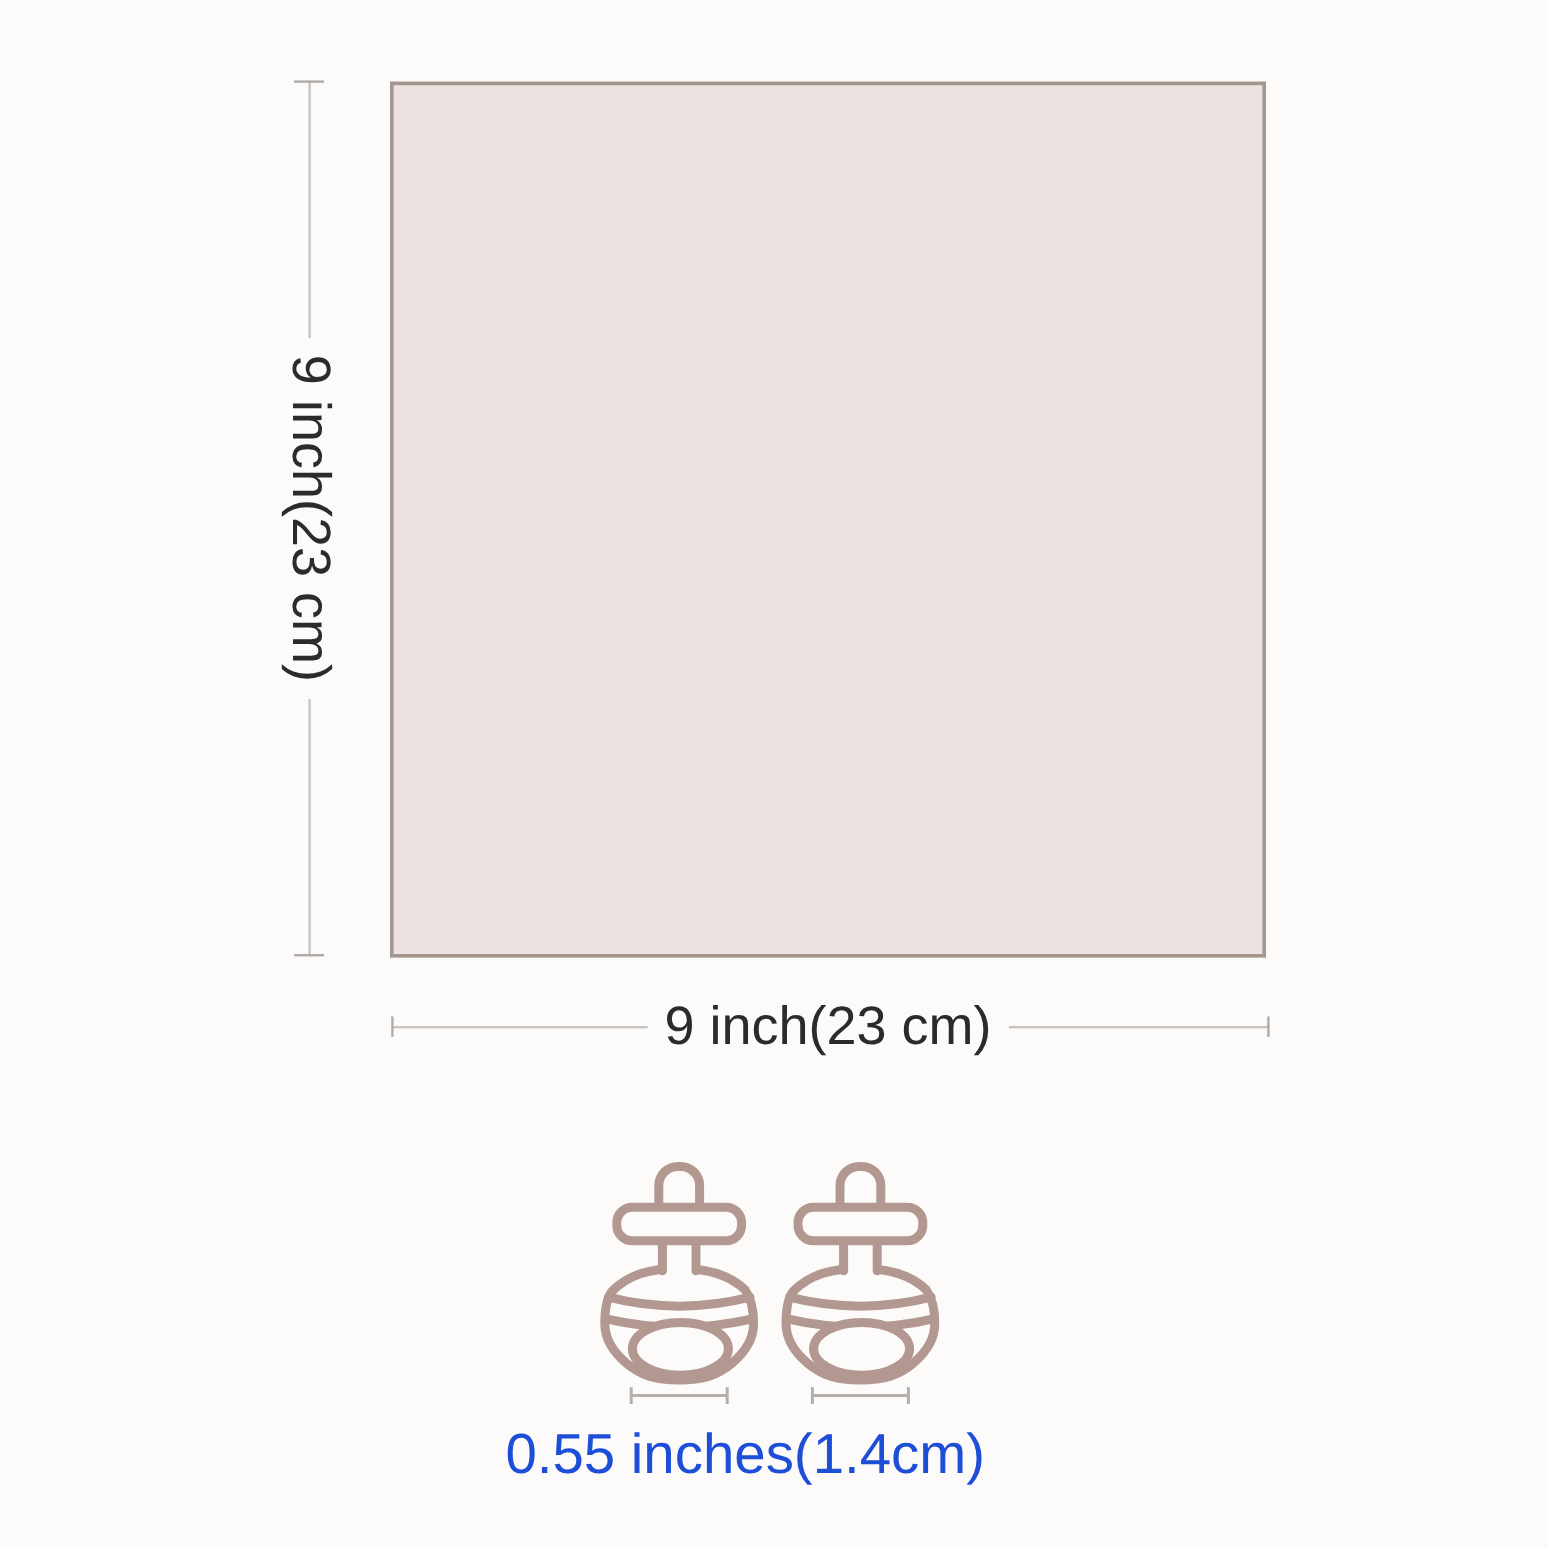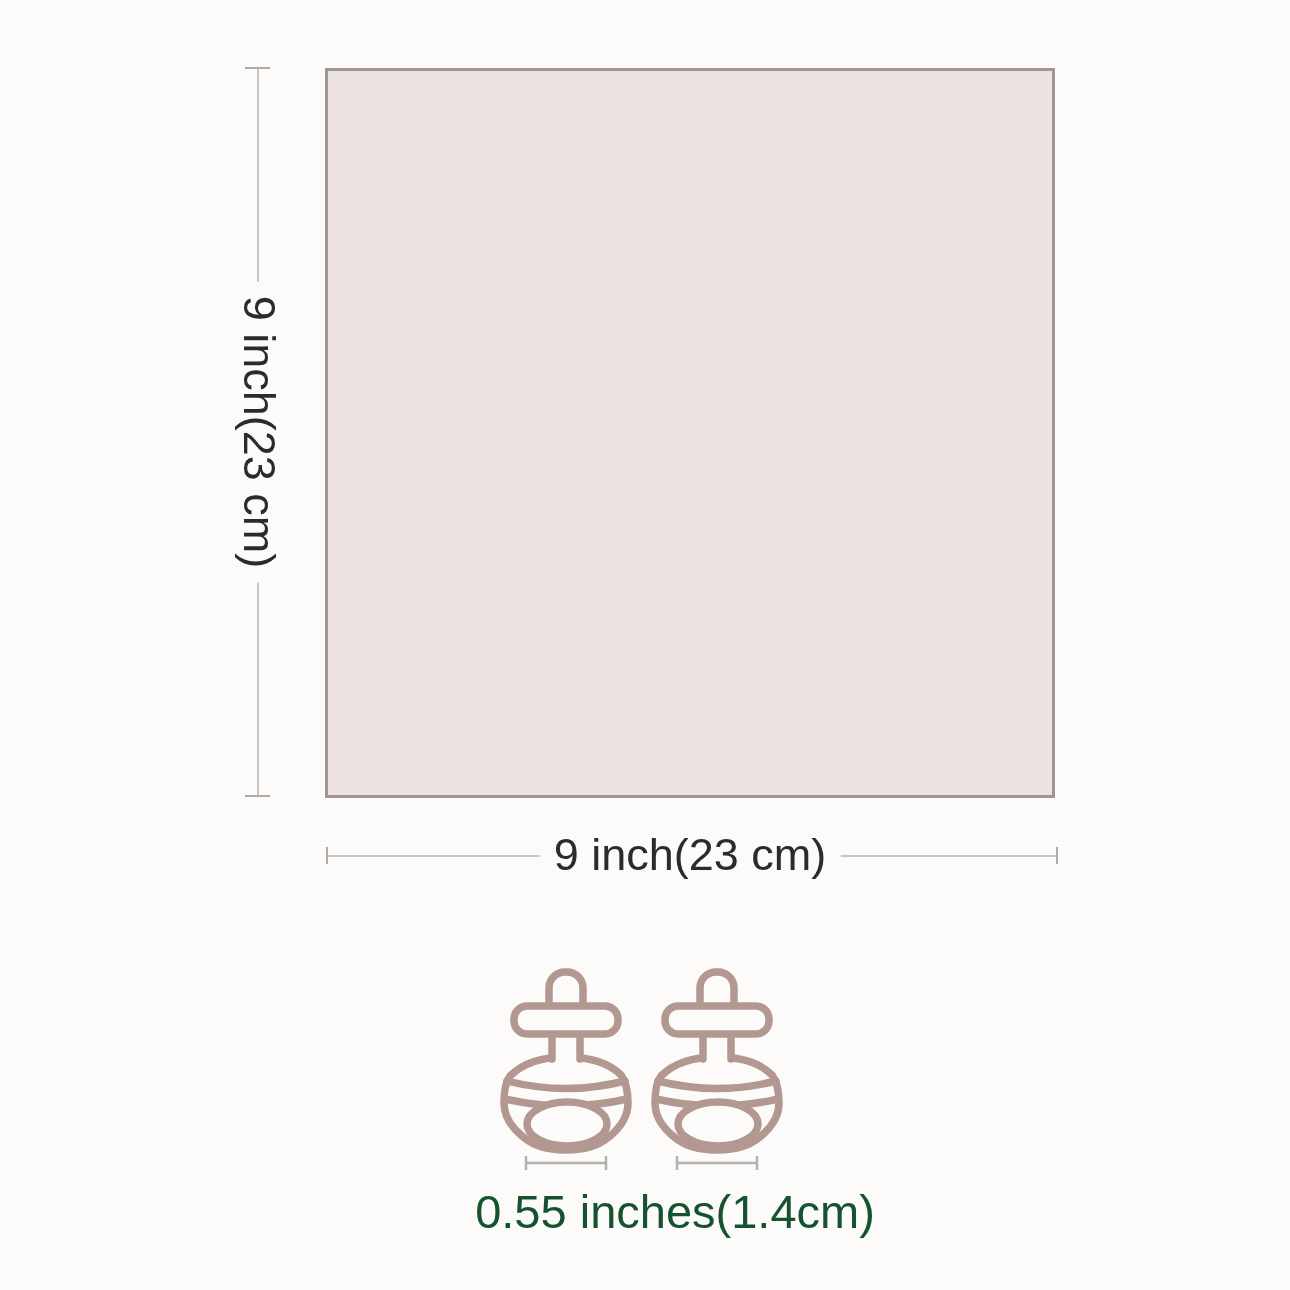--- a/index.html
+++ b/index.html
@@ -52,24 +52,24 @@
     transform: translate(-50%, -50%) rotate(90deg);
     padding: 0 14px;
   }
   .dim-label-h {
     left: 690px; top: 855px;
     transform: translate(-50%, -50%);
     padding: 0 14px;
   }
   .caption {
     position: absolute;
-    left: 675px; top: 1211px;
+    left: 621px; top: 1211px;
     transform: translate(-50%, -50%);
     font-size: 47px;
-    color: #14532d;
+    color: #1d4ed8;
     white-space: nowrap;
   }
 
   
   .knob { position: absolute; width: 140px; height: 220px; }
   .knob-1 { left: 496px; top: 960px; }
   .knob-2 { left: 647px; top: 960px; }
 
   .k-fill {
     fill: #fcfbfa;

